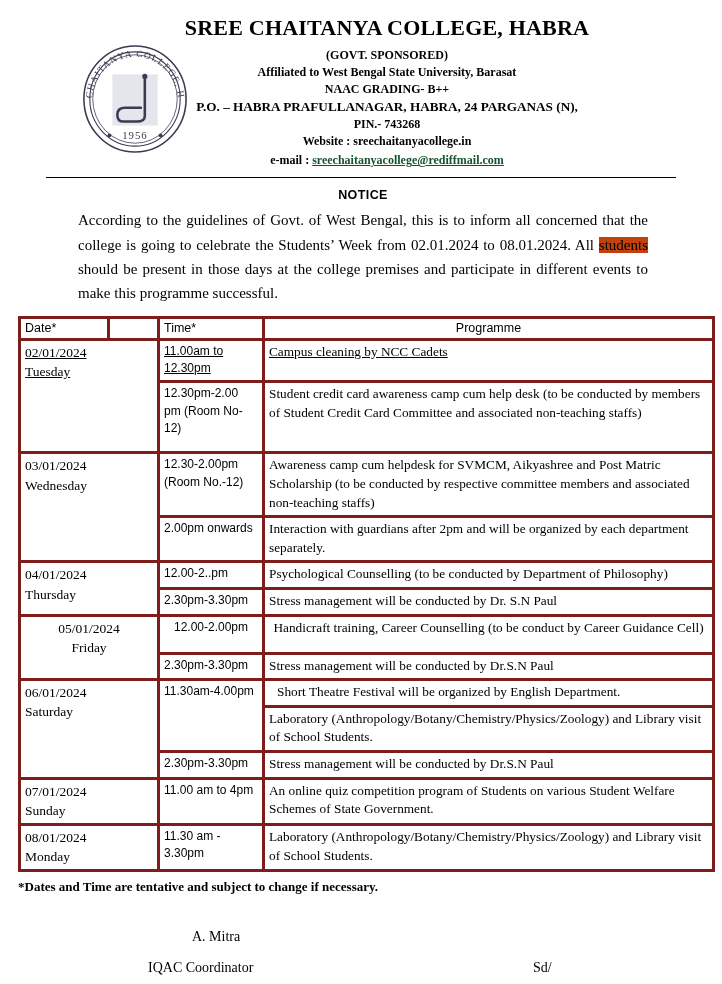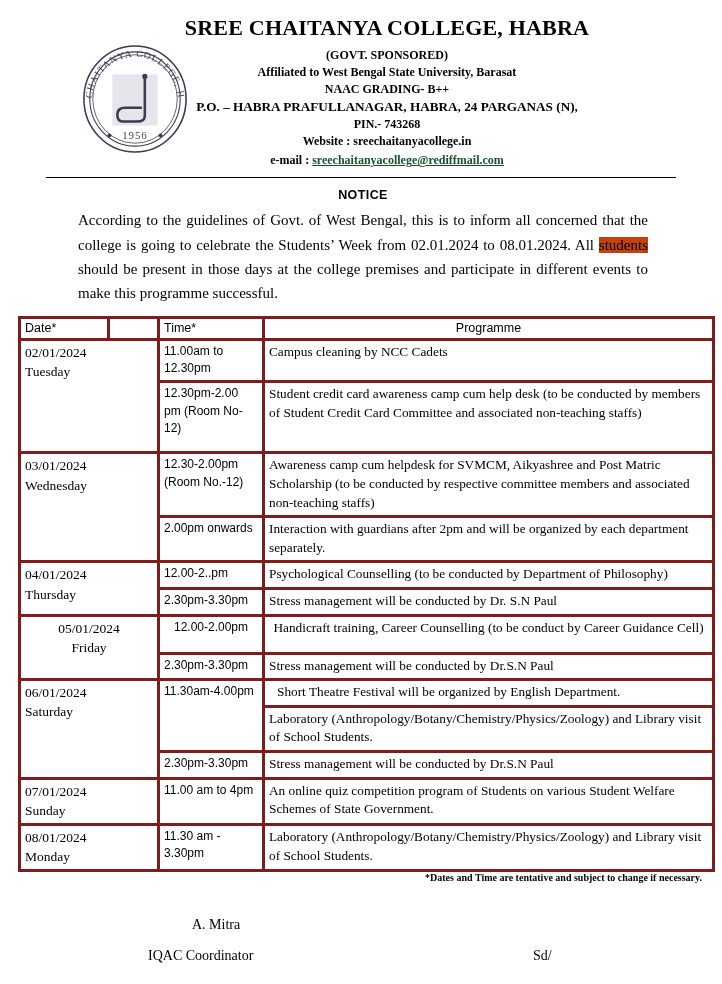--- a/index.html
+++ b/index.html
@@ -123,23 +123,24 @@
   }
   td.prog {
     font-family: "Liberation Serif", serif;
     font-size: 13.3px;
     line-height: 1.4;
     padding-left: 6px;
   }
   td.prog.indent { padding-left: 12px; }
 
   .tentative {
-    text-align: right;
-    font-size: 10px;
-    font-weight: bold;
+    text-align: left;
+    font-size: 13px;
+    font-weight: bold;
+    margin-top: 7px;
     padding-right: 10px;
   }
 
   
   .signblock { position: relative; margin-top: 34px; height: 110px; }
   .sig-name {
     position: absolute; left: 192px; top: 0;
     font-size: 14px;
   }
   .sig-role {
@@ -208,21 +209,21 @@
       </colgroup>
       <thead>
         <tr>
           <th class="h-date">Date*</th>
           <th class="h-gap"></th>
           <th class="h-time">Time*</th>
           <th class="h-prog">Programme</th>
         </tr>
       </thead>
       <tbody>
-          <tr style="height: 38px;">
+          <tr style="height: 38px; text-decoration: underline;">
             <td class="date" colspan="2" rowspan="2"><span>02/01/2024</span><br><span>Tuesday</span></td>
             <td class="time">11.00am to 12.30pm</td>
             <td class="prog">Campus cleaning by NCC Cadets</td>
           </tr>
           <tr style="height: 71px;">
             <td class="time">12.30pm-2.00 pm (Room No-12)</td>
             <td class="prog">Student credit card awareness camp cum help desk (to be conducted by members of Student Credit Card Committee and associated non-teaching staffs)</td>
           </tr>
           <tr style="height: 62px;">
             <td class="date" colspan="2" rowspan="2"><span>03/01/2024</span><br><span>Wednesday</span></td>

